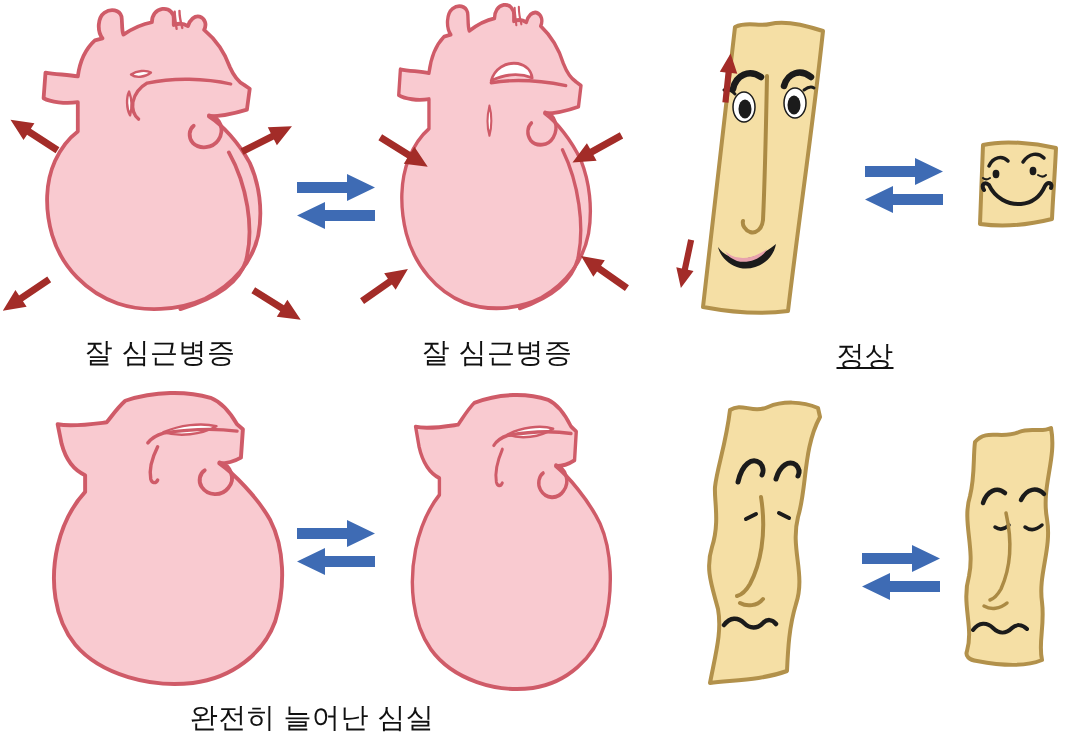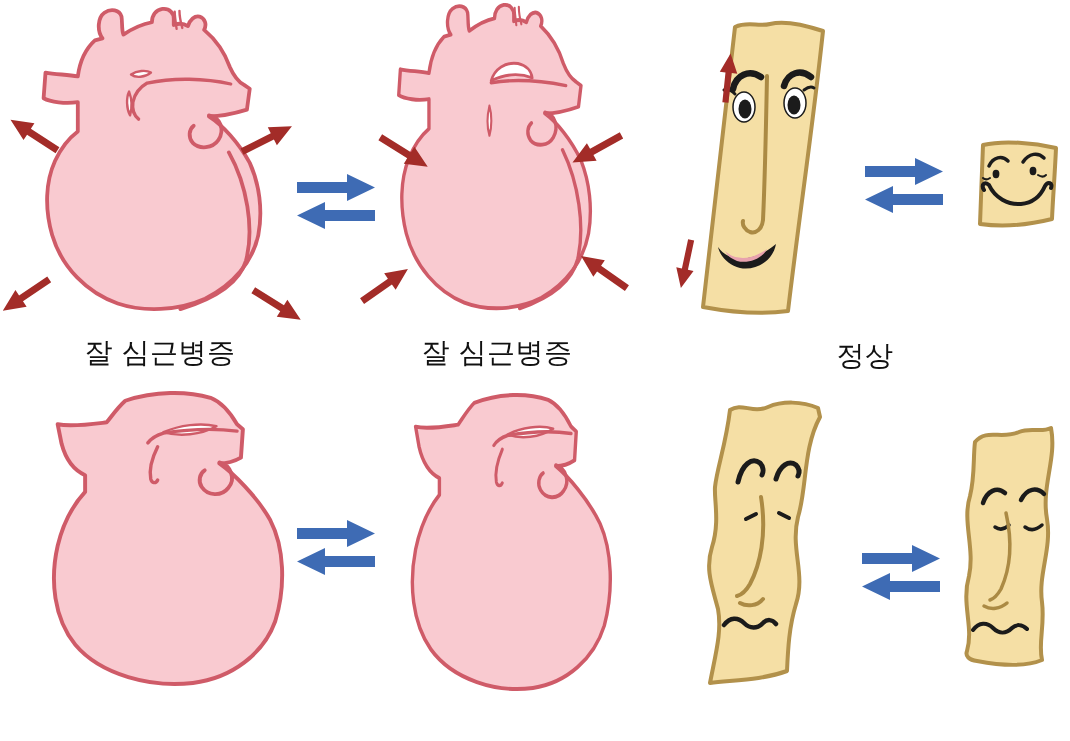--- a/index.html
+++ b/index.html
@@ -146,14 +146,15 @@
         <path class="face" style="stroke-width:3.5" d="M82,103 Q90,109 99,101"></path>
         <path class="nose" style="stroke-width:3.5" d="M63,89 C70,120 67,145 58,165 C54,172 50,175 47,176"></path>
         <path class="nose" style="stroke-width:3.5" d="M41,182 C48,186 57,185 64,179"></path>
         <path class="face" style="stroke-width:4" d="M30,206 C36,198 44,198 50,204 C56,210 63,210 69,204 C73,200 79,200 84,205"></path>
       </g>
     </g>
   </svg>
 
   <div class="label" style="left:20px;top:337px;width:280px;">잘 심근병증</div>
   <div class="label" style="left:357px;top:337px;width:280px;">잘 심근병증</div>
-  <div class="label" style="left:765px;top:340px;width:200px;">정상</div>
+  <div class="label" style="left:765px;top:340px;width:200px;text-decoration:underline;">정상</div>
+  <div class="label" style="left:162px;top:702px;width:300px;">완전히 늘어난 심실</div>
 </div>
 
 </body></html>

